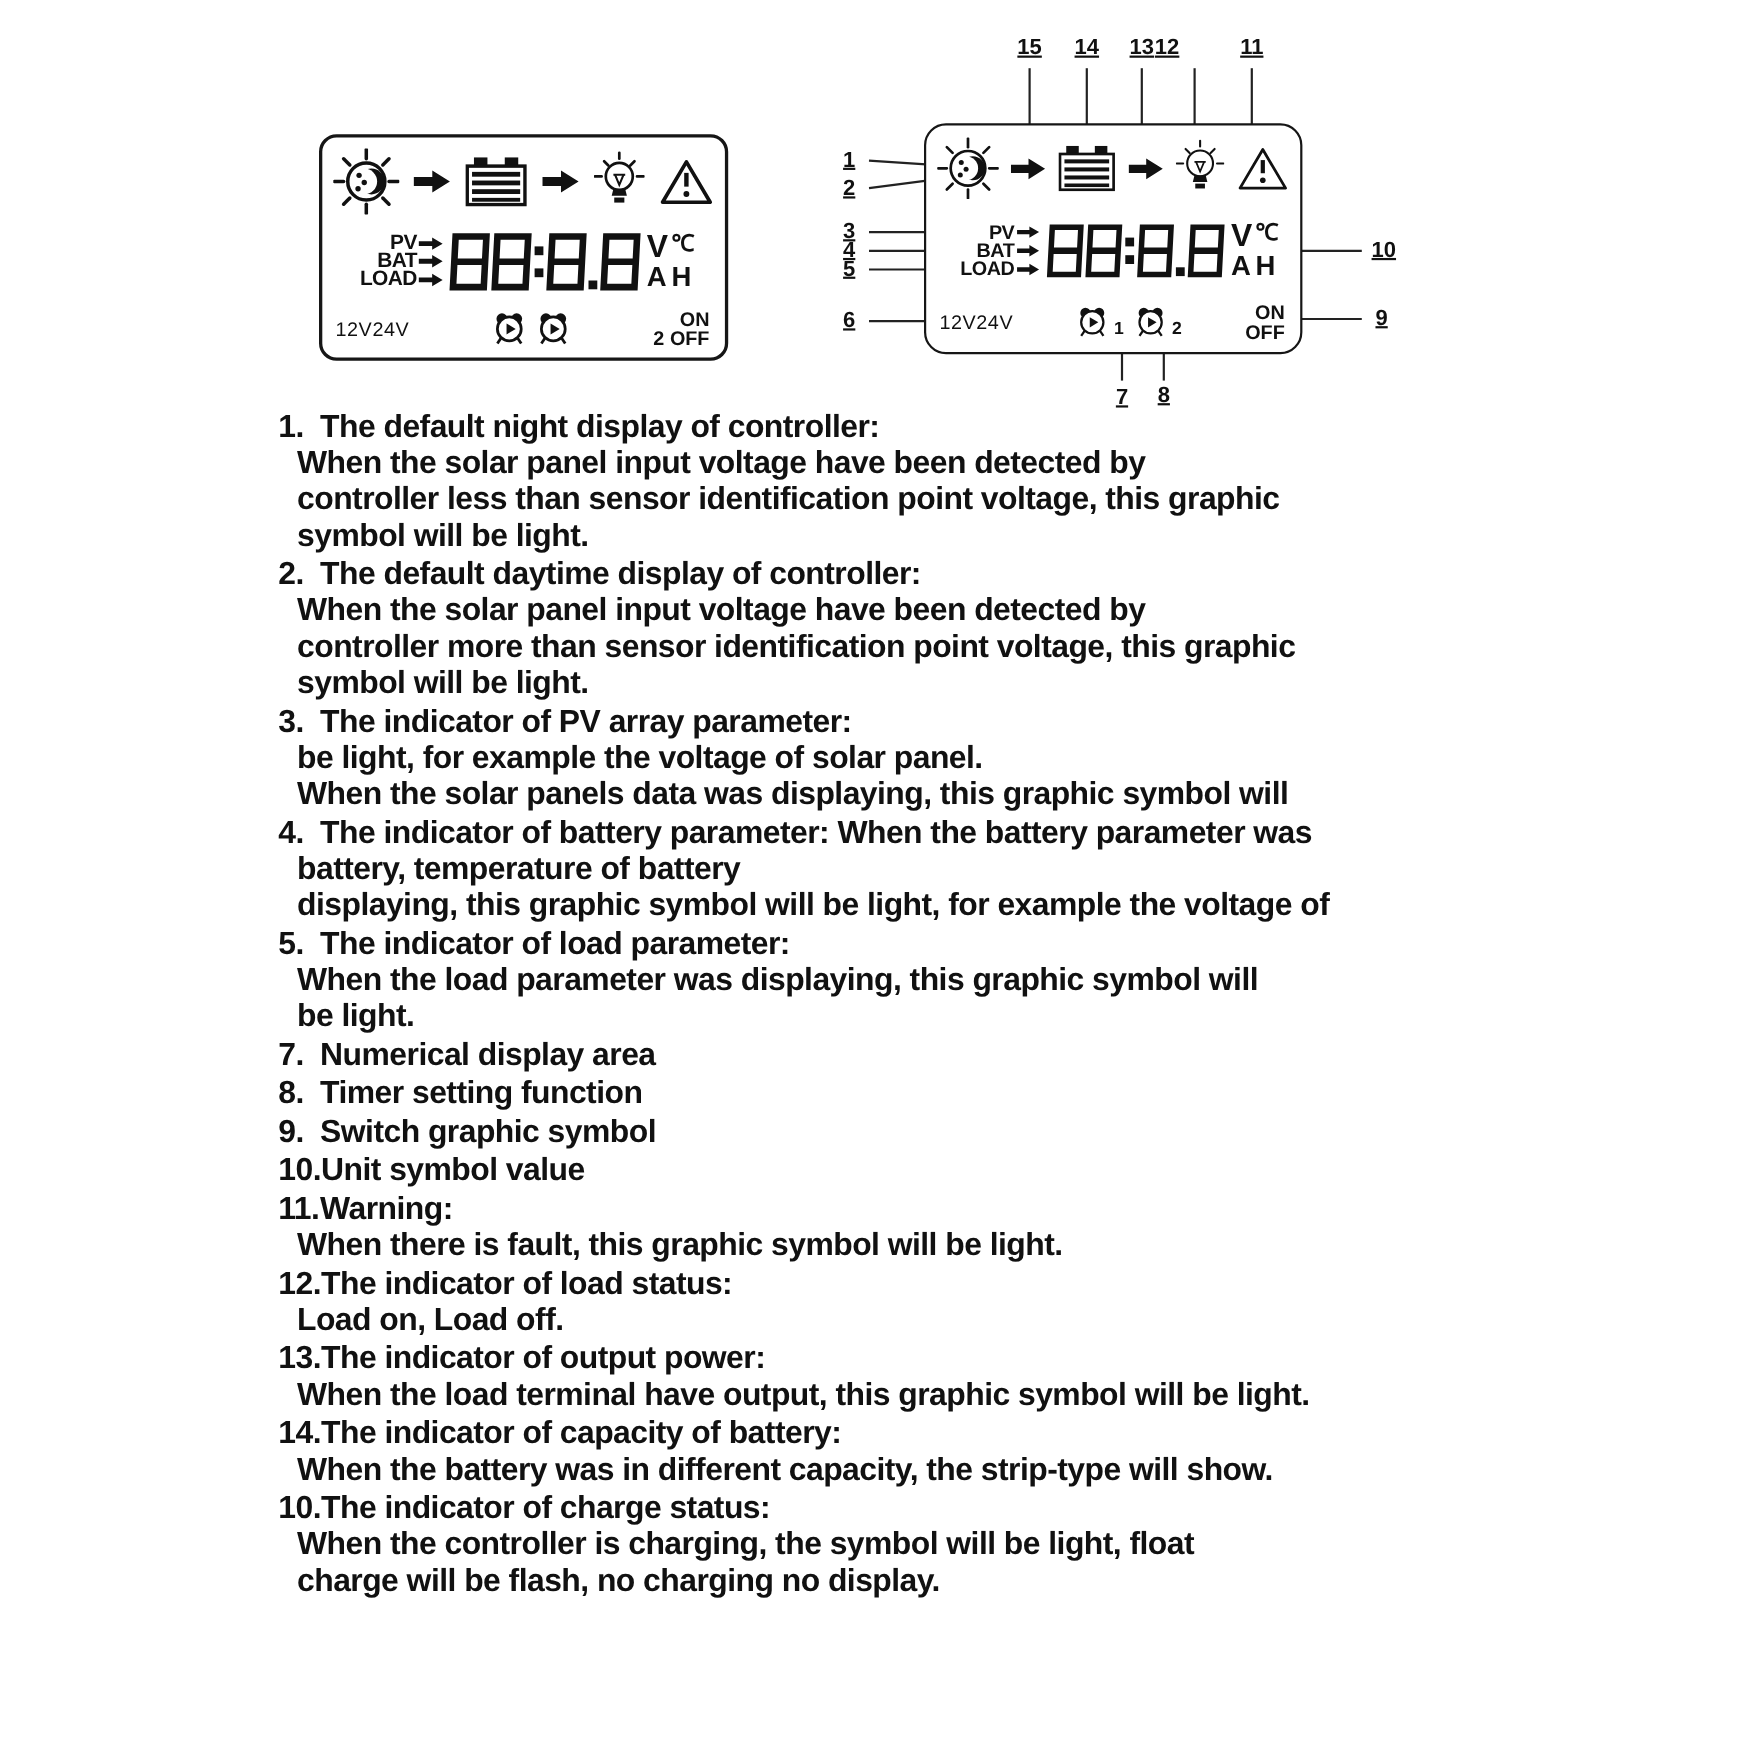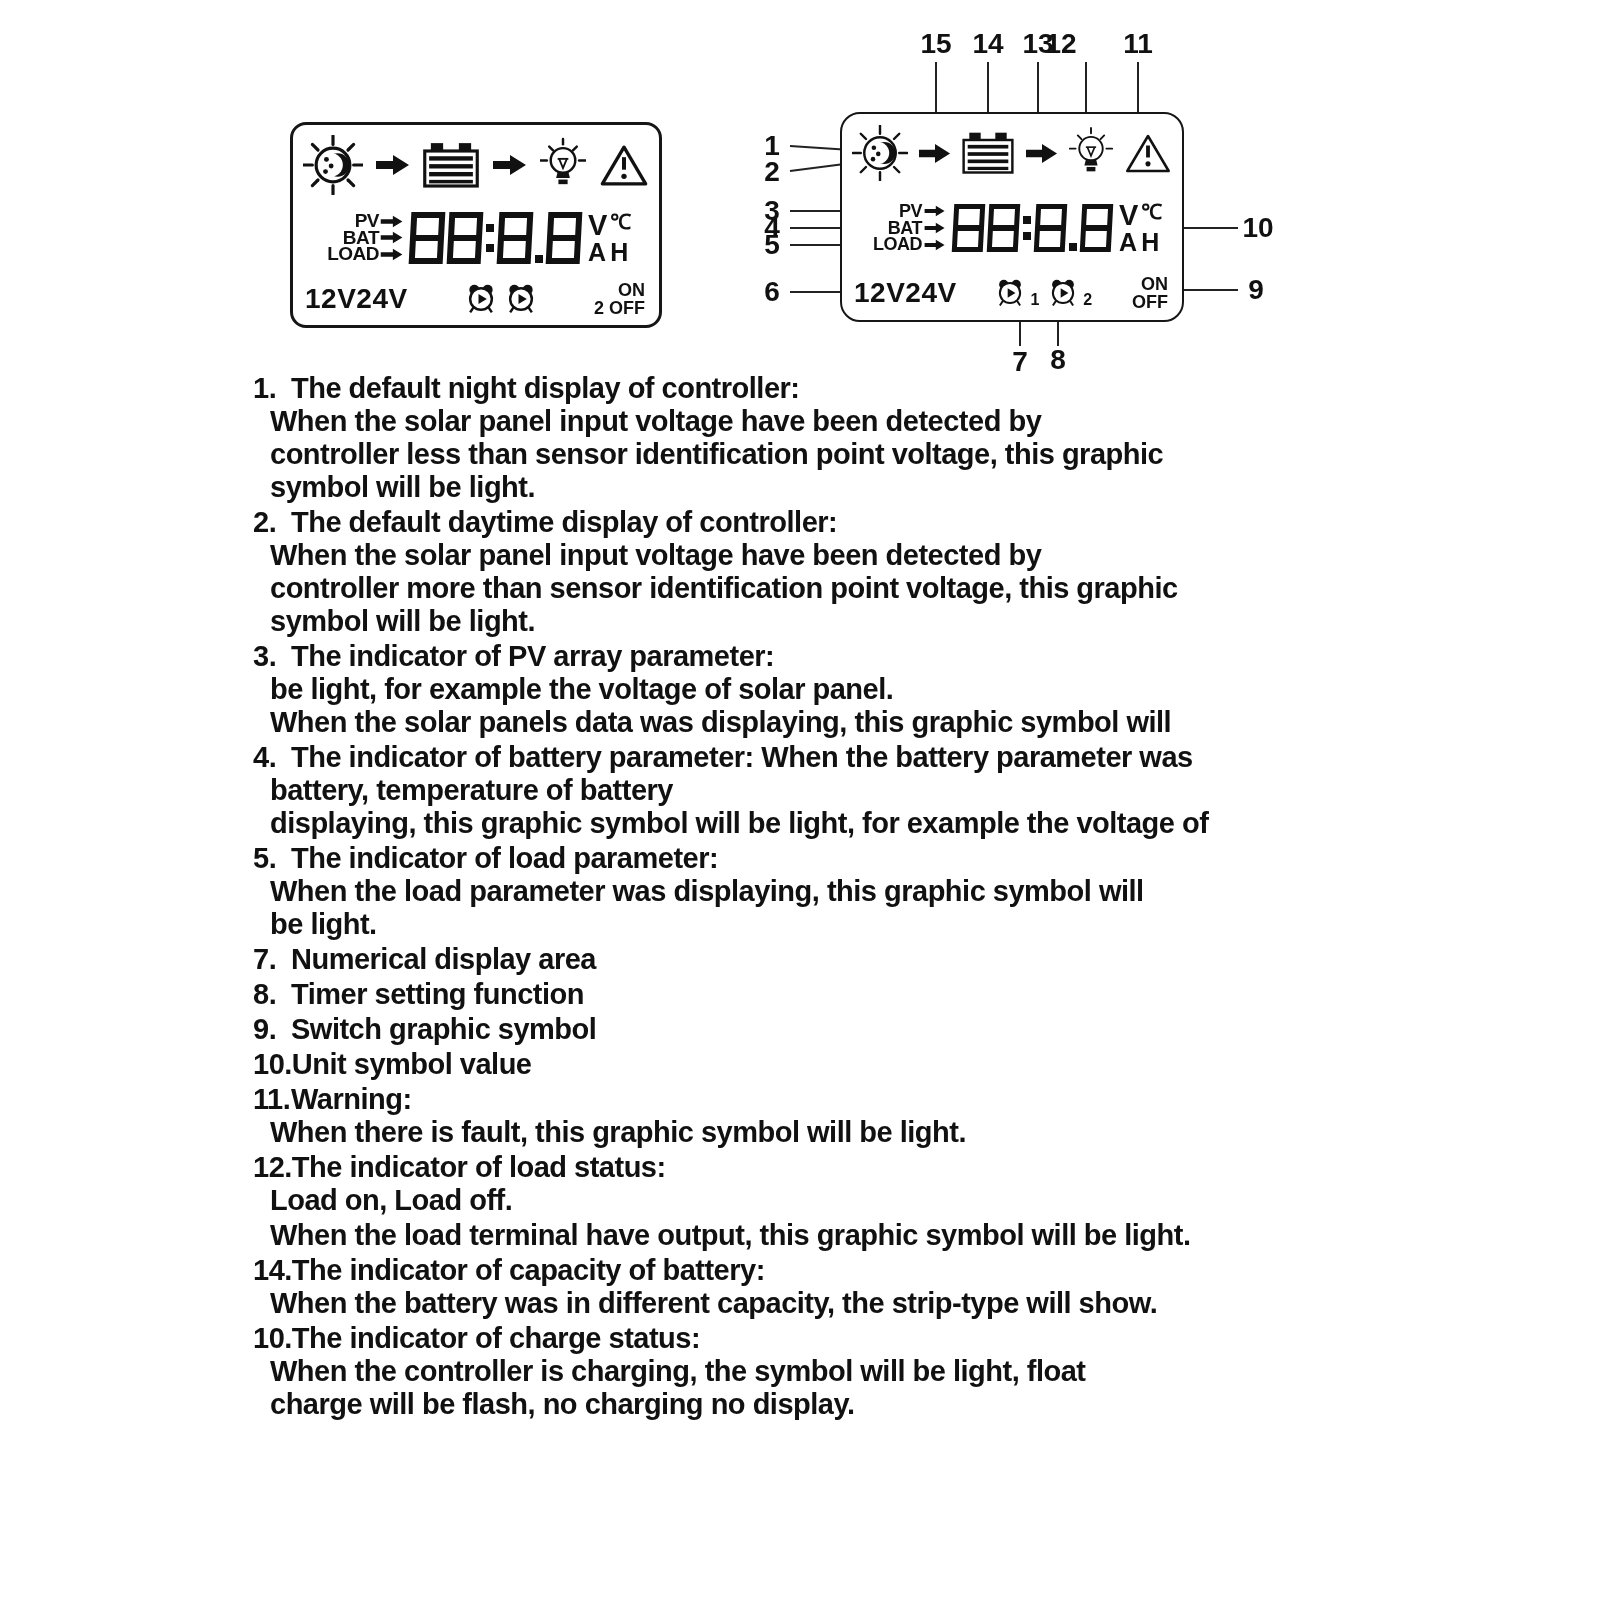--- a/index.html
+++ b/index.html
@@ -38,26 +38,26 @@
   .panel.right .seg8 { width:31px; height:48px; border-width:5.5px; }
   .panel.right .colon, .panel.right .dp { height:48px; }
 
   .units { display:grid; grid-template-columns:auto auto; column-gap:3px; line-height:1; margin-left:2px; align-items:center; }
   .u-v { font-size:29px; font-weight:bold; }
   .u-c { font-size:21px; font-weight:bold; align-self:start; }
   .u-a { font-size:25px; font-weight:bold; }
   .u-h { font-size:25px; font-weight:bold; }
 
   .bottom-row { display:flex; align-items:center; justify-content:space-between; padding:0 4px 0 2px; }
-  .sysv { font-size:28px; font-weight:bold; letter-spacing:0.5px; }
+  .sysv { font-size:18px; font-weight:normal; letter-spacing:0.5px; }
   .clocks { display:flex; align-items:center; gap:10px; }
   .clock-num { font-size:16px; font-weight:bold; margin-left:-4px; align-self:flex-end; }
   .onoff { text-align:right; font-size:18px; font-weight:bold; line-height:18px; }
 
-  .callout { position:absolute; font-size:28px; font-weight:bold; transform:translate(-50%,-50%); }
+  .callout { position:absolute; font-size:20px; font-weight:bold; transform:translate(-50%,-50%);text-decoration:underline; }
 
   
   .list { position:absolute; left:253px; top:372px; width:1270px;
           font-size:29px; font-weight:bold; line-height:33px; letter-spacing:-0.5px; }
   .item { margin-bottom:2px; }
   .num { display:inline-block; min-width:38px; }
   .cont { margin-left:17px; }
 </style>
 </head>
 <body>
@@ -456,20 +456,21 @@
       <div class="line"><span class="num">11.</span><span>Warning:</span></div>
       <div class="line cont">When there is fault, this graphic symbol will be light.</div>
     </div>
 
     <div class="item">
       <div class="line"><span class="num">12.</span><span>The indicator of load status:</span></div>
       <div class="line cont">Load on, Load off.</div>
     </div>
 
     <div class="item">
+      <div class="line"><span class="num">13.</span><span>The indicator of output power:</span></div>
       <div class="line cont">When the load terminal have output, this graphic symbol will be light.</div>
     </div>
 
     <div class="item">
       <div class="line"><span class="num">14.</span><span>The indicator of capacity of battery:</span></div>
       <div class="line cont">When the battery was in different capacity, the strip-type will show.</div>
     </div>
 
     <div class="item">
       <div class="line"><span class="num">10.</span><span>The indicator of charge status:</span></div>

